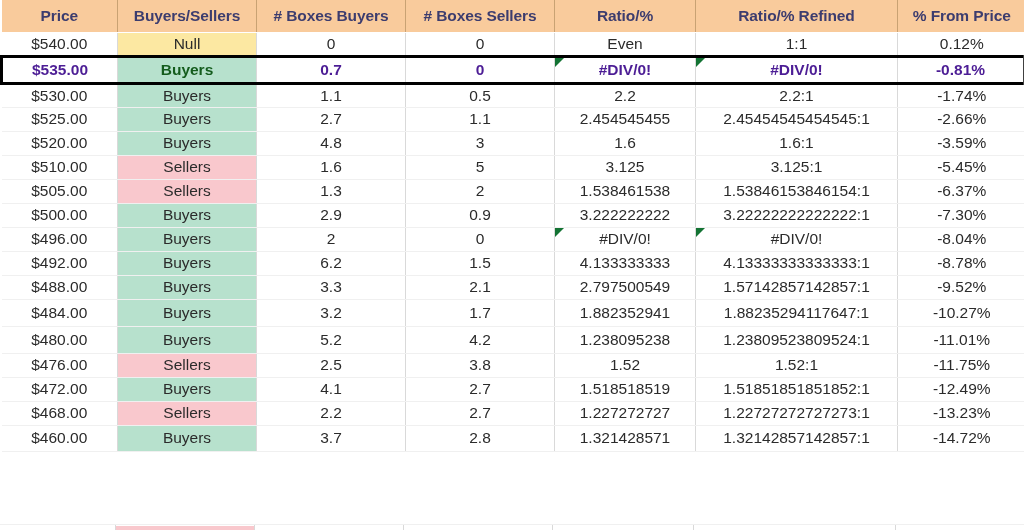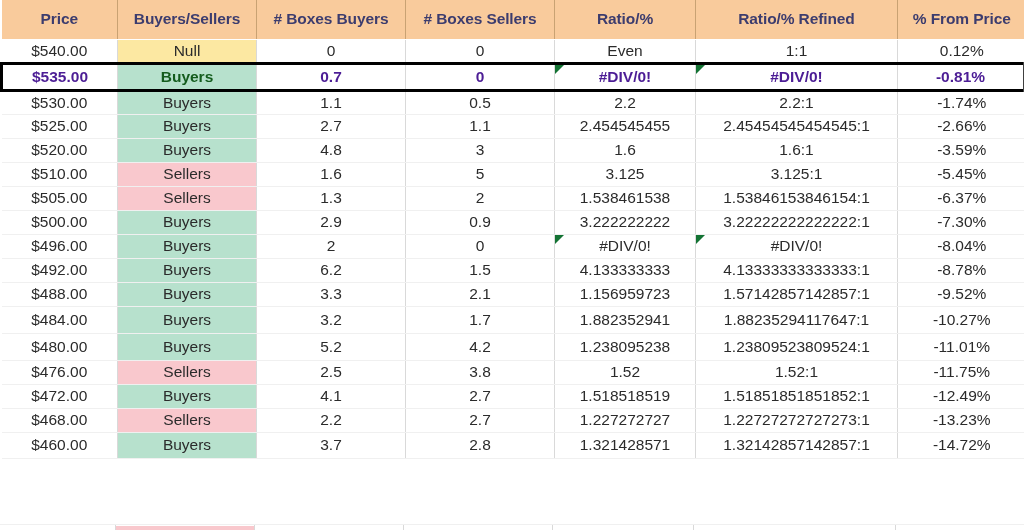--- a/index.html
+++ b/index.html
@@ -44,21 +44,21 @@
     position: relative;
   }
   table.grid td:last-child, table.grid th:last-child { border-right: none; }
 
   
   tr.hdr th {
     background: #f9cb9c;
     color: #3c3c6e;
     font-weight: bold;
     font-size: 15.5px;
-    height: 39px;
+    height: 32px;
     border-right: 1px solid #c9a273;
     border-bottom: 1px solid #ffffff;
     letter-spacing: -0.1px;
   }
   tr.hdr th:last-child { border-right: none; }
 
   
   tr.datarow td {
     height: 24px;
     font-size: 15.5px;
@@ -228,21 +228,21 @@
           <td class="">1.5</td>
           <td class="">4.133333333</td>
           <td class="">4.13333333333333:1</td>
           <td class="edge-r">-8.78%</td>
         </tr>
         <tr class="datarow">
           <td class="edge-l">$488.00</td>
           <td class="fill-buyers">Buyers</td>
           <td class="">3.3</td>
           <td class="">2.1</td>
-          <td class="">1.156959723</td>
+          <td class="">2.797500549</td>
           <td class="">1.57142857142857:1</td>
           <td class="edge-r">-9.52%</td>
         </tr>
         <tr class="datarow tallrow">
           <td class="edge-l">$484.00</td>
           <td class="fill-buyers">Buyers</td>
           <td class="">3.2</td>
           <td class="">1.7</td>
           <td class="">1.882352941</td>
           <td class="">1.88235294117647:1</td>

